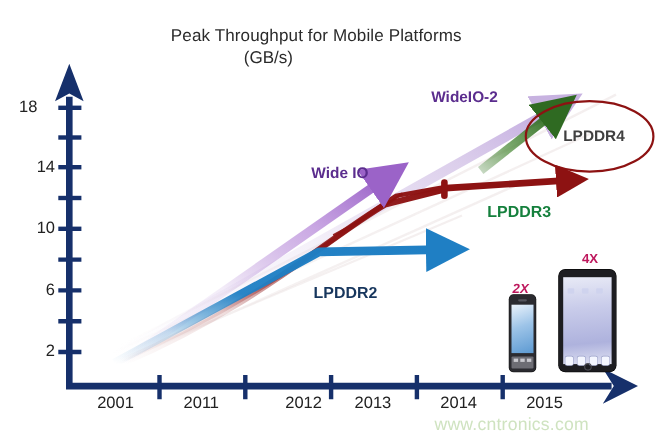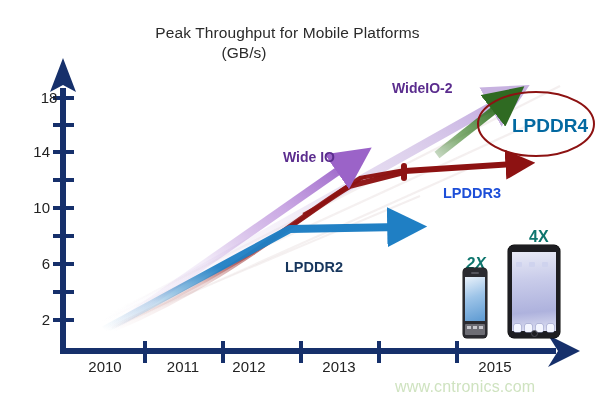--- a/index.html
+++ b/index.html
@@ -25,25 +25,25 @@
   }
   .xtick-label{
     font-size:15px;color:#222;text-align:center;width:60px;
   }
 
   
   .series-label{font-size:14px;font-weight:bold;white-space:nowrap;}
   #label-wideio{left:283px;top:149px;color:#5b2d8e;text-align:center;}
   #label-wideio2{left:392px;top:80px;color:#5b2d8e;}
   #label-lpddr2{left:285px;top:259px;color:#17365d;font-size:14.5px;}
-  #label-lpddr3{left:443px;top:185px;color:#1d4ed8;font-size:14.5px;}
-  #label-lpddr4{left:512px;top:115px;color:#0369a1;font-size:19px;}
-
-  
-  .mult-label{font-size:16px;font-weight:bold;color:#0f766e;}
+  #label-lpddr3{left:443px;top:185px;color:#15803d;font-size:14.5px;}
+  #label-lpddr4{left:512px;top:115px;color:#404040;font-size:14px;}
+
+  
+  .mult-label{font-size:12px;font-weight:bold;color:#be185d;}
   #mult-phone{left:466px;top:255px;font-style:italic;}
   #mult-tablet{left:529px;top:228px;}
 
   
   #device-phone{
     left:463px;top:268px;width:24px;height:70px;
     background:#2b2b30;border-radius:4px;
     box-shadow:0 0 0 .5px #111;
   }
   #device-phone .screen{
@@ -215,30 +215,31 @@
 
     <g stroke="#16306b" stroke-width="4">
       <line x1="145" y1="341" x2="145" y2="363"></line>
       <line x1="223" y1="341" x2="223" y2="363"></line>
       <line x1="301" y1="341" x2="301" y2="363"></line>
       <line x1="379" y1="341" x2="379" y2="363"></line>
       <line x1="457" y1="341" x2="457" y2="363"></line>
     </g>
   </svg>
 
-  <div class="abs ytick-label" style="left:32px;top:89px;text-align:center;">18</div>
+  <div class="abs ytick-label" style="left:0;top:89px;">18</div>
   <div class="abs ytick-label" style="left:16px;top:143px;">14</div>
   <div class="abs ytick-label" style="left:16px;top:199px;">10</div>
   <div class="abs ytick-label" style="left:16px;top:255px;">6</div>
   <div class="abs ytick-label" style="left:16px;top:311px;">2</div>
 
-  <div class="abs xtick-label" style="left:75px;top:358px;">2010</div>
+  <div class="abs xtick-label" style="left:75px;top:358px;">2001</div>
   <div class="abs xtick-label" style="left:153px;top:358px;">2011</div>
-  <div class="abs xtick-label" style="left:219px;top:358px;">2012</div>
+  <div class="abs xtick-label" style="left:246px;top:358px;">2012</div>
   <div class="abs xtick-label" style="left:309px;top:358px;">2013</div>
+  <div class="abs xtick-label" style="left:387px;top:358px;">2014</div>
   <div class="abs xtick-label" style="left:465px;top:358px;">2015</div>
 
   <div class="abs series-label" id="label-wideio">Wide IO</div>
   <div class="abs series-label" id="label-wideio2">WideIO-2</div>
   <div class="abs series-label" id="label-lpddr2">LPDDR2</div>
   <div class="abs series-label" id="label-lpddr3">LPDDR3</div>
   <div class="abs series-label" id="label-lpddr4">LPDDR4</div>
 
   <div class="abs mult-label" id="mult-phone">2X</div>
   <div class="abs mult-label" id="mult-tablet">4X</div>

